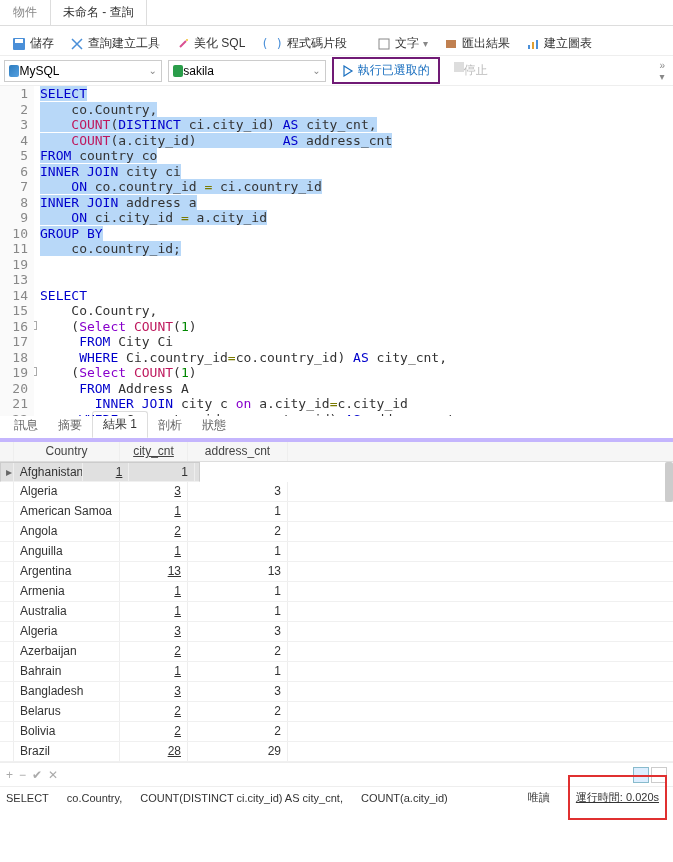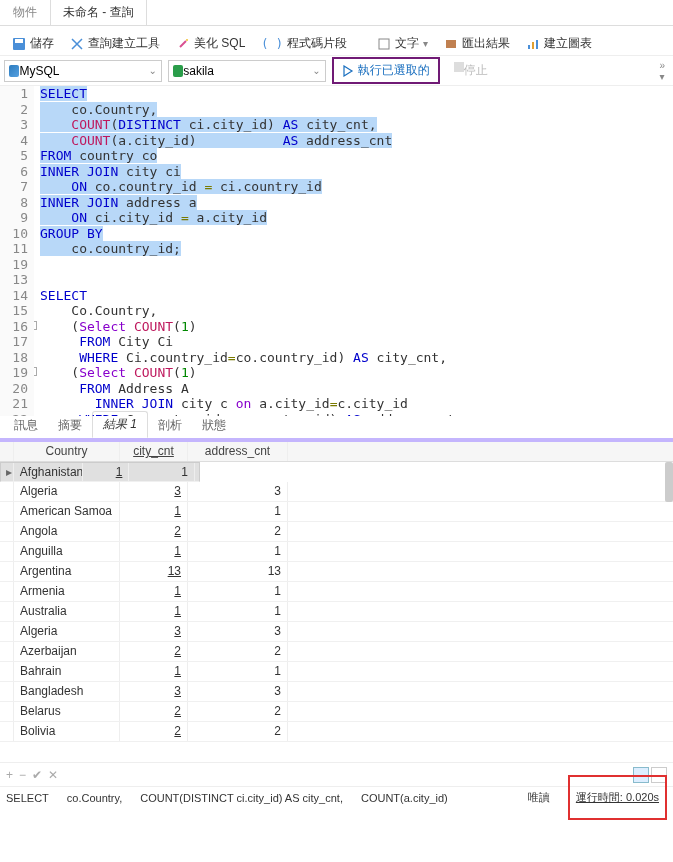--- a/index.html
+++ b/index.html
@@ -24,21 +24,21 @@
 .code-line { height: 15.5px; position: relative; }
 .sel-bg { background: #b8d8f8; }
 .kw { color: #0000cc; }
 .kw2 { color: #8800cc; }
 .fn { color: #be185d; }
 .num { color: #008800; }
 .op { color: #7a7a00; }
 .fold { position: absolute; left: -12px; top: 2px; width: 9px; height: 9px; border: 1px solid #aaa; font-size: 8px; line-height: 7px; text-align: center; background: #fff; color: #666; }
 .result-tabs { display: flex; border-bottom: 4px solid #c4b5fd; height: 26px; align-items: flex-end; padding-left: 4px; }
 .rtab { padding: 4px 10px; color: #666; cursor: pointer; }
-.rtab.active { background: #fff; border: 1px solid #ddd; border-bottom-color: #fff; border-radius: 3px 3px 0 0; color: #333; font-style: italic; }
+.rtab.active { background: #fff; border: 1px solid #ddd; border-bottom-color: #fff; border-radius: 3px 3px 0 0; color: #333; }
 .grid { overflow: hidden; }
 .grid-head, .grid-row { display: flex; }
 .grid-head { background: #f6f6f6; border-bottom: 1px solid #ddd; height: 20px; }
 .grid-row { height: 20px; border-bottom: 1px solid #f0f0f0; }
 .grid-row.sel { background: #e0e0e0; }
 .cell { border-right: 1px solid #eee; padding: 2px 6px; overflow: hidden; white-space: nowrap; }
 .c0 { width: 14px; padding: 2px 0; text-align: center; color: #666; }
 .c1 { width: 106px; }
 .c2 { width: 68px; text-align: right; text-decoration: underline; }
 .c3 { width: 100px; text-align: right; }
@@ -279,20 +279,26 @@
         <div class="cell c1">Belarus</div>
         <div class="cell c2">2</div>
         <div class="cell c3">2</div>
       </div>
       <div class="grid-row">
         <div class="cell c0"></div>
         <div class="cell c1">Bolivia</div>
         <div class="cell c2">2</div>
         <div class="cell c3">2</div>
       </div>
+      <div class="grid-row">
+        <div class="cell c0"></div>
+        <div class="cell c1">Brazil</div>
+        <div class="cell c2">28</div>
+        <div class="cell c3">29</div>
+      </div>
     </div>
 </div>
 
 <div class="bottom-tools">
   <span>+</span>
   <span>−</span>
   <span>✔</span>
   <span>✕</span>
   <div class="spacer"></div>
   <div class="view-icons">

